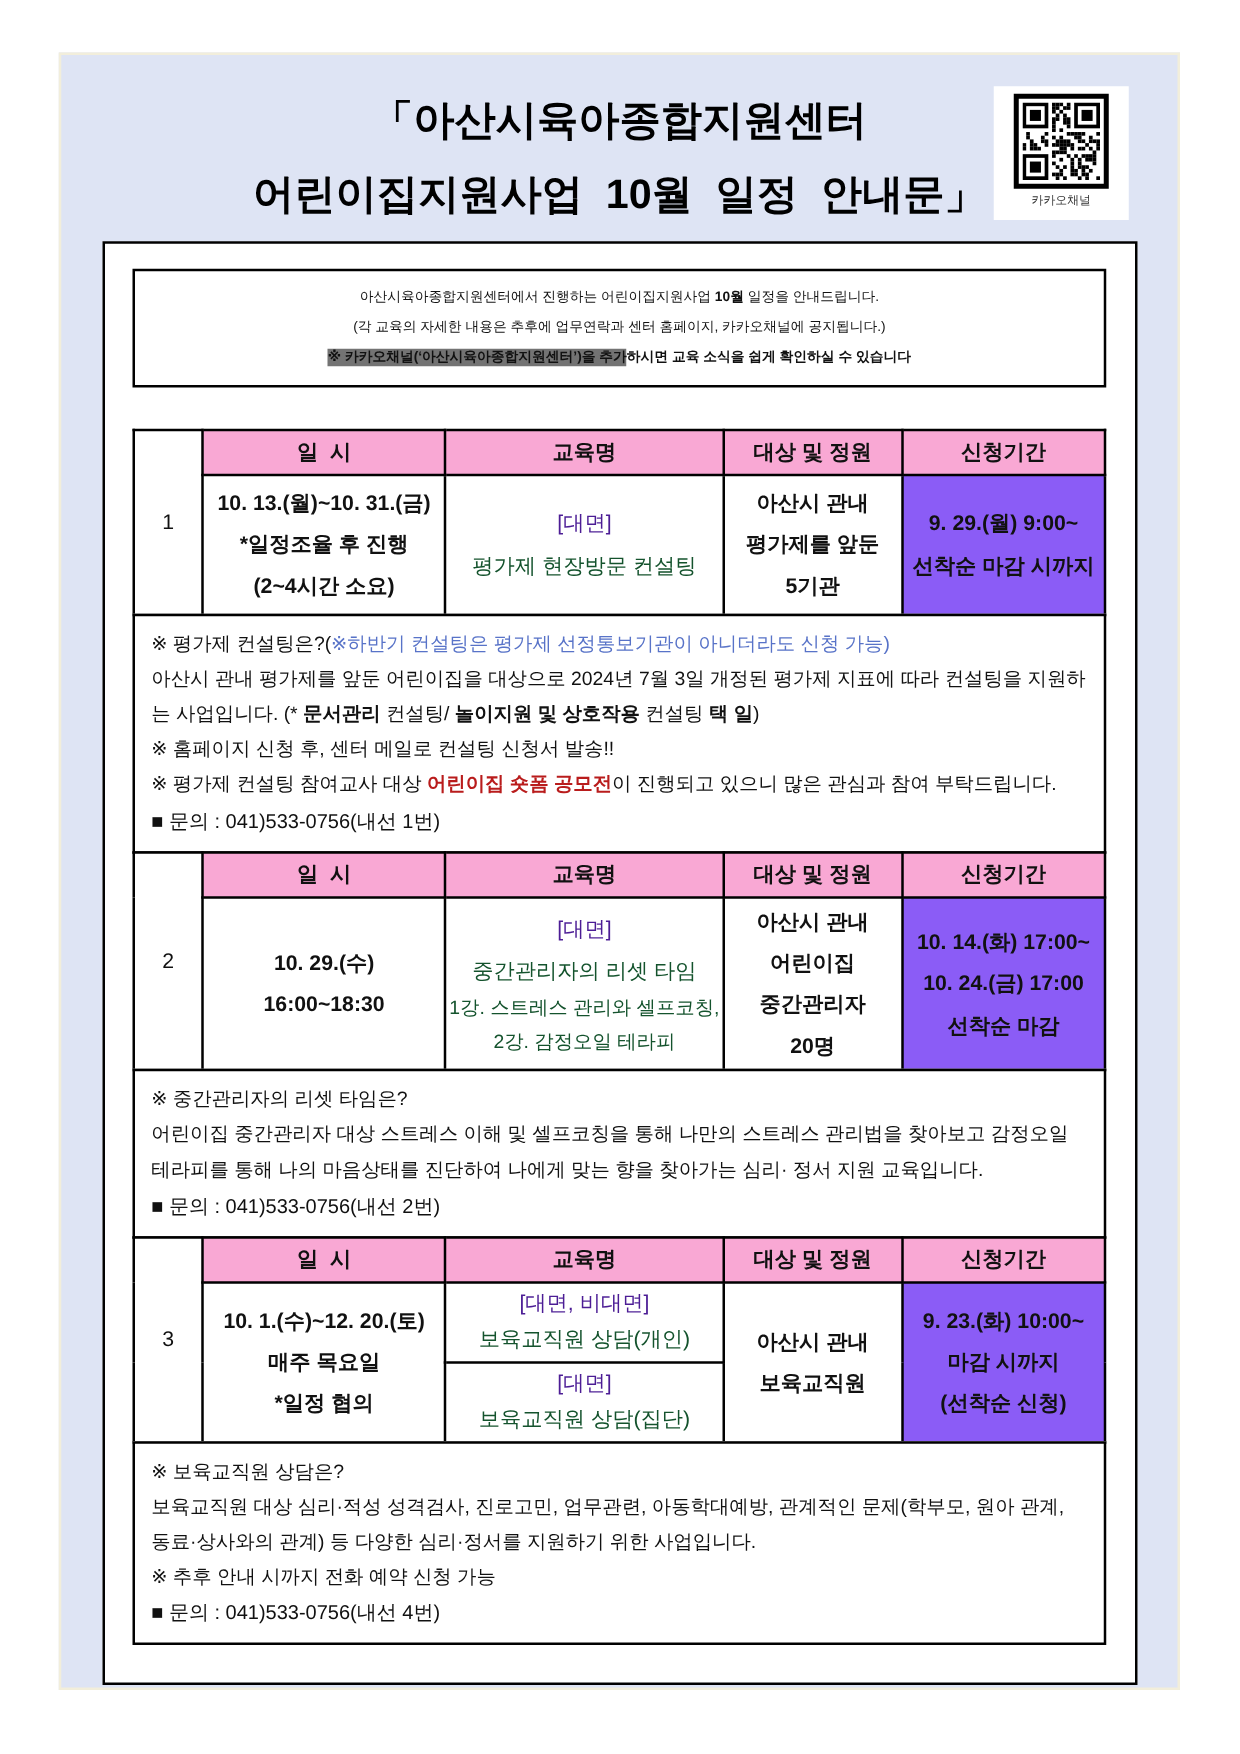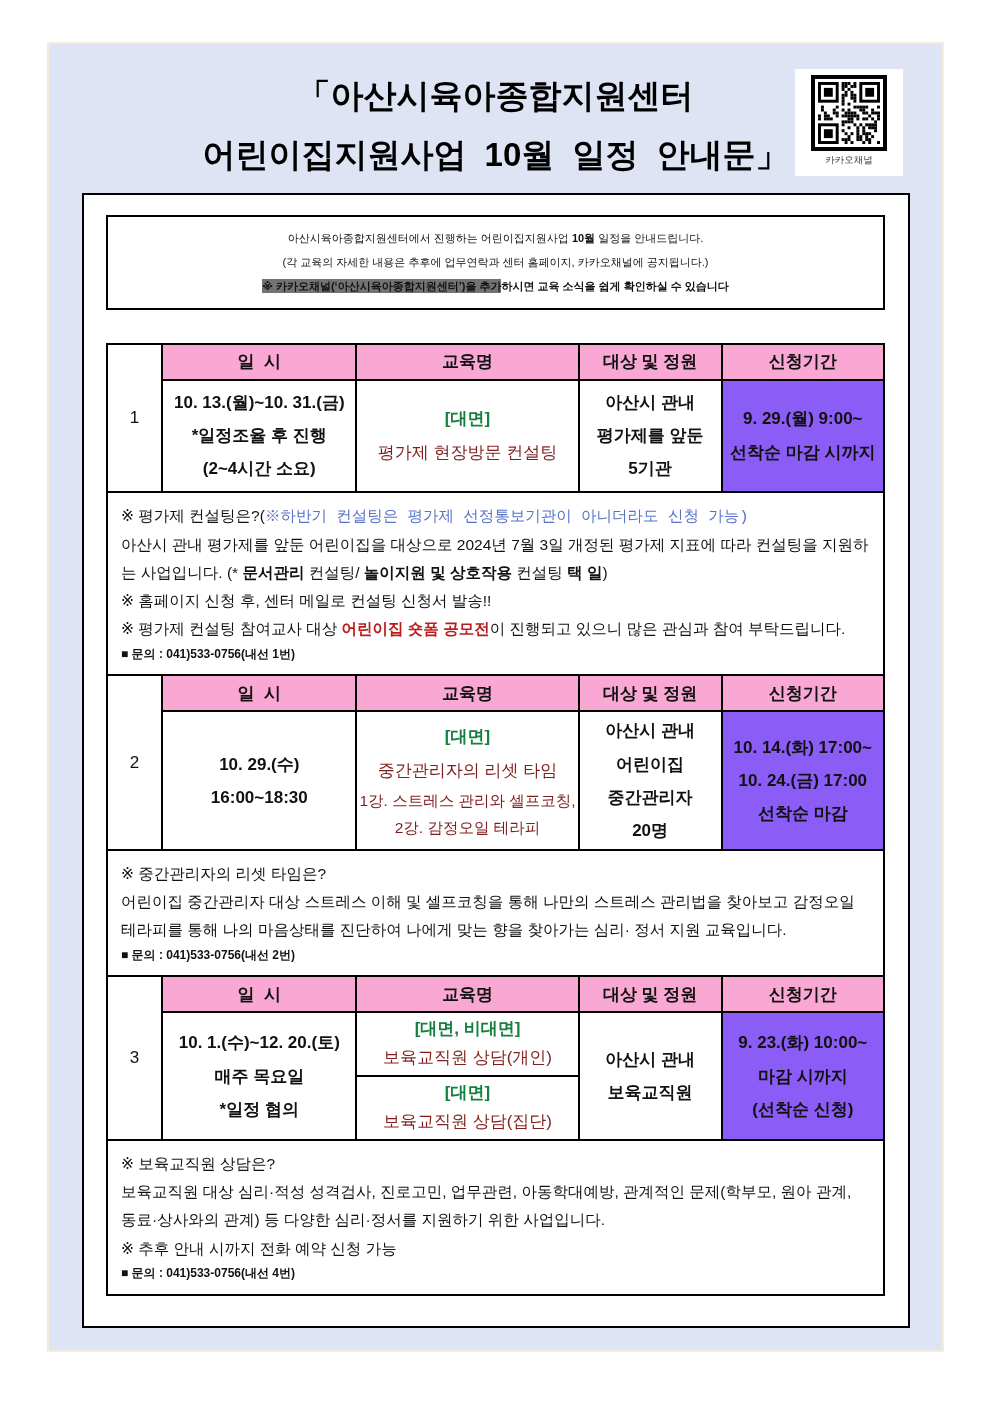--- a/index.html
+++ b/index.html
@@ -45,36 +45,36 @@
   table.sched th,table.sched td{
     border:2px solid #000;text-align:center;vertical-align:middle;
     font-size:17px;padding:2px 2px;box-sizing:border-box;
   }
   table.sched th{font-weight:bold;height:36px;background:#f9a8d4;}
   col.c-no{width:7.1%;} col.c-dt{width:25.0%;} col.c-co{width:28.6%;}
   col.c-tg{width:18.4%;} col.c-pd{width:20.9%;}
   .yel{background:#8b5cf6;}
   td.no{font-weight:normal;font-size:17px;background:#fff;}
   td.cell{font-weight:bold;line-height:1.95;}
-  td.cell .blue{color:#7f1d1d;font-weight:normal;}
+  td.cell .blue{color:#14532d;font-weight:normal;}
   td.cell .blue.small{font-size:15.5px;line-height:1.75;}
-  td.cell .tag{font-weight:bold;color:#15803d;}
+  td.cell .tag{font-weight:normal;color:#4c1d95;}
   tr.r1 td{height:112px;}
   tr.r2 td{height:119px;}
   tr.r3a td.span{height:122px;}
   tr.r3a td.sub,tr.r3b td.sub{height:60px;line-height:1.7;}
   
   .notes{
     border:2px solid #000;margin-top:-2px;box-sizing:border-box;
     padding:9px 13px;font-size:15.5px;background:#fff;
   }
   .notes p{margin:0;line-height:1.82;}
-  .nblue{color:#5873c8;font-family:Liberation Mono, monospace;}
+  .nblue{color:#5873c8;}
   .lblue{color:#b91c1c;font-weight:bold;}
-  .contact{font-weight:bold;font-size:12px;}
+  .contact{font-weight:normal;font-size:16px;}
   table.sched{margin-top:-2px;}
   .stack table.sched:first-child{margin-top:0;}
   .ws{white-space:pre;}
   b{font-weight:bold;}
 </style>
 </head>
 <body>
 
 <div class="panel">
 

